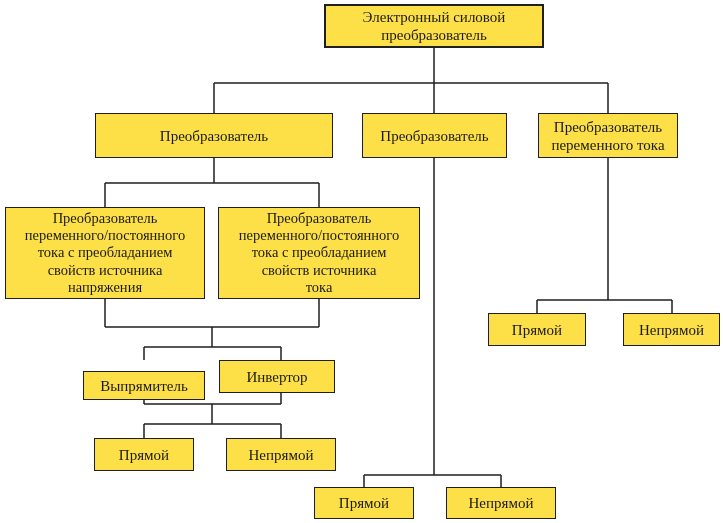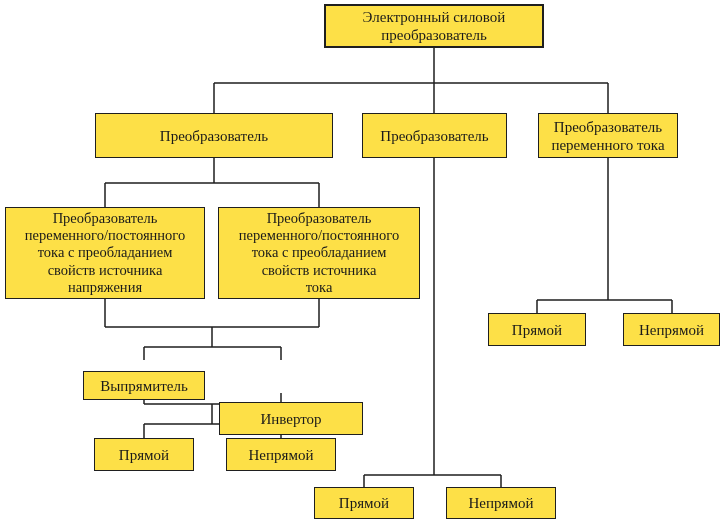--- a/index.html
+++ b/index.html
@@ -99,21 +99,21 @@
     <span>переменного/постоянного</span>
     <span>тока с преобладанием</span>
     <span>свойств источника</span>
     <span>тока</span>
   </div>
 
   <div class="node" style="left:83px; top:371px; width:122px; height:29px;">
     <span>Выпрямитель</span>
   </div>
 
-  <div class="node" style="left:219px; top:360px; width:144px; height:33px;margin-top:42px;">
+  <div class="node" style="left:219px; top:360px; width:116px; height:33px;">
     <span>Инвертор</span>
   </div>
 
   <div class="node" style="left:94px; top:438px; width:100px; height:33px;">
     <span>Прямой</span>
   </div>
 
   <div class="node" style="left:226px; top:438px; width:110px; height:33px;">
     <span>Непрямой</span>
   </div>

